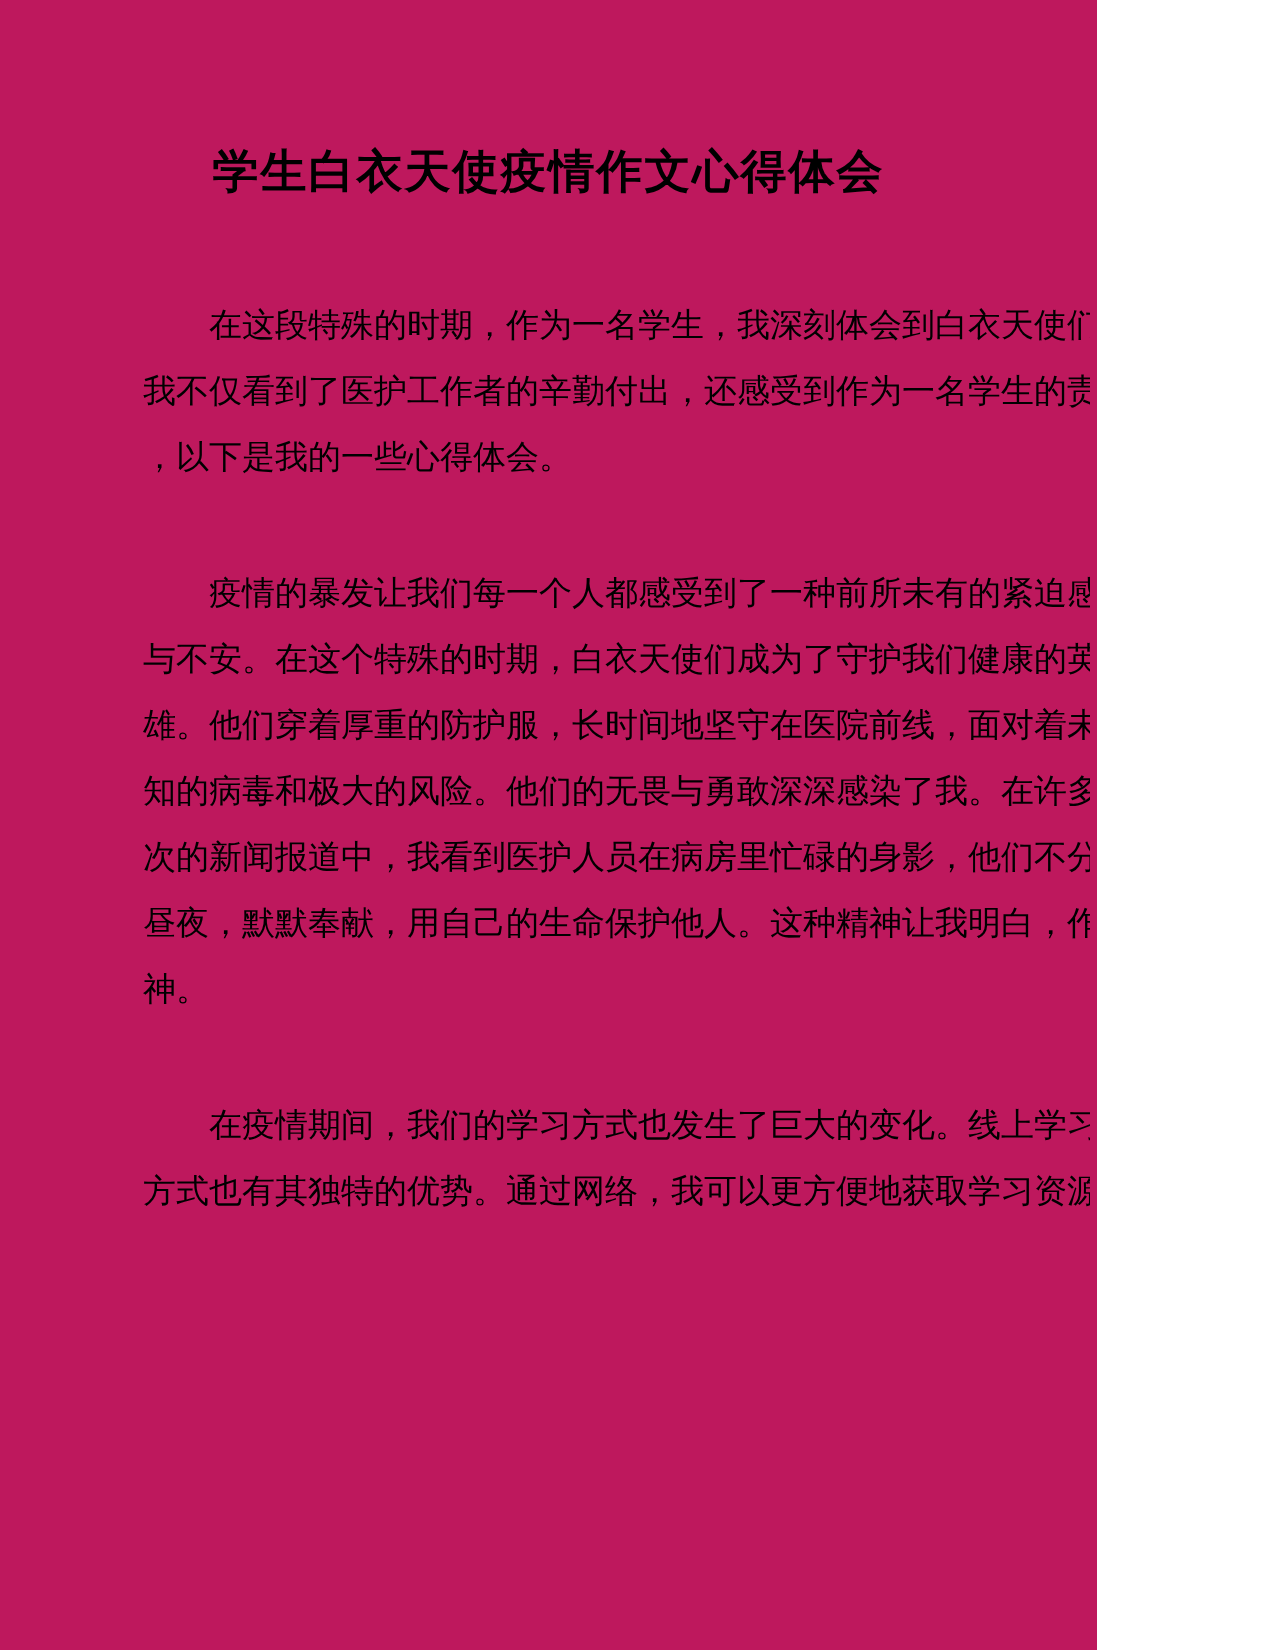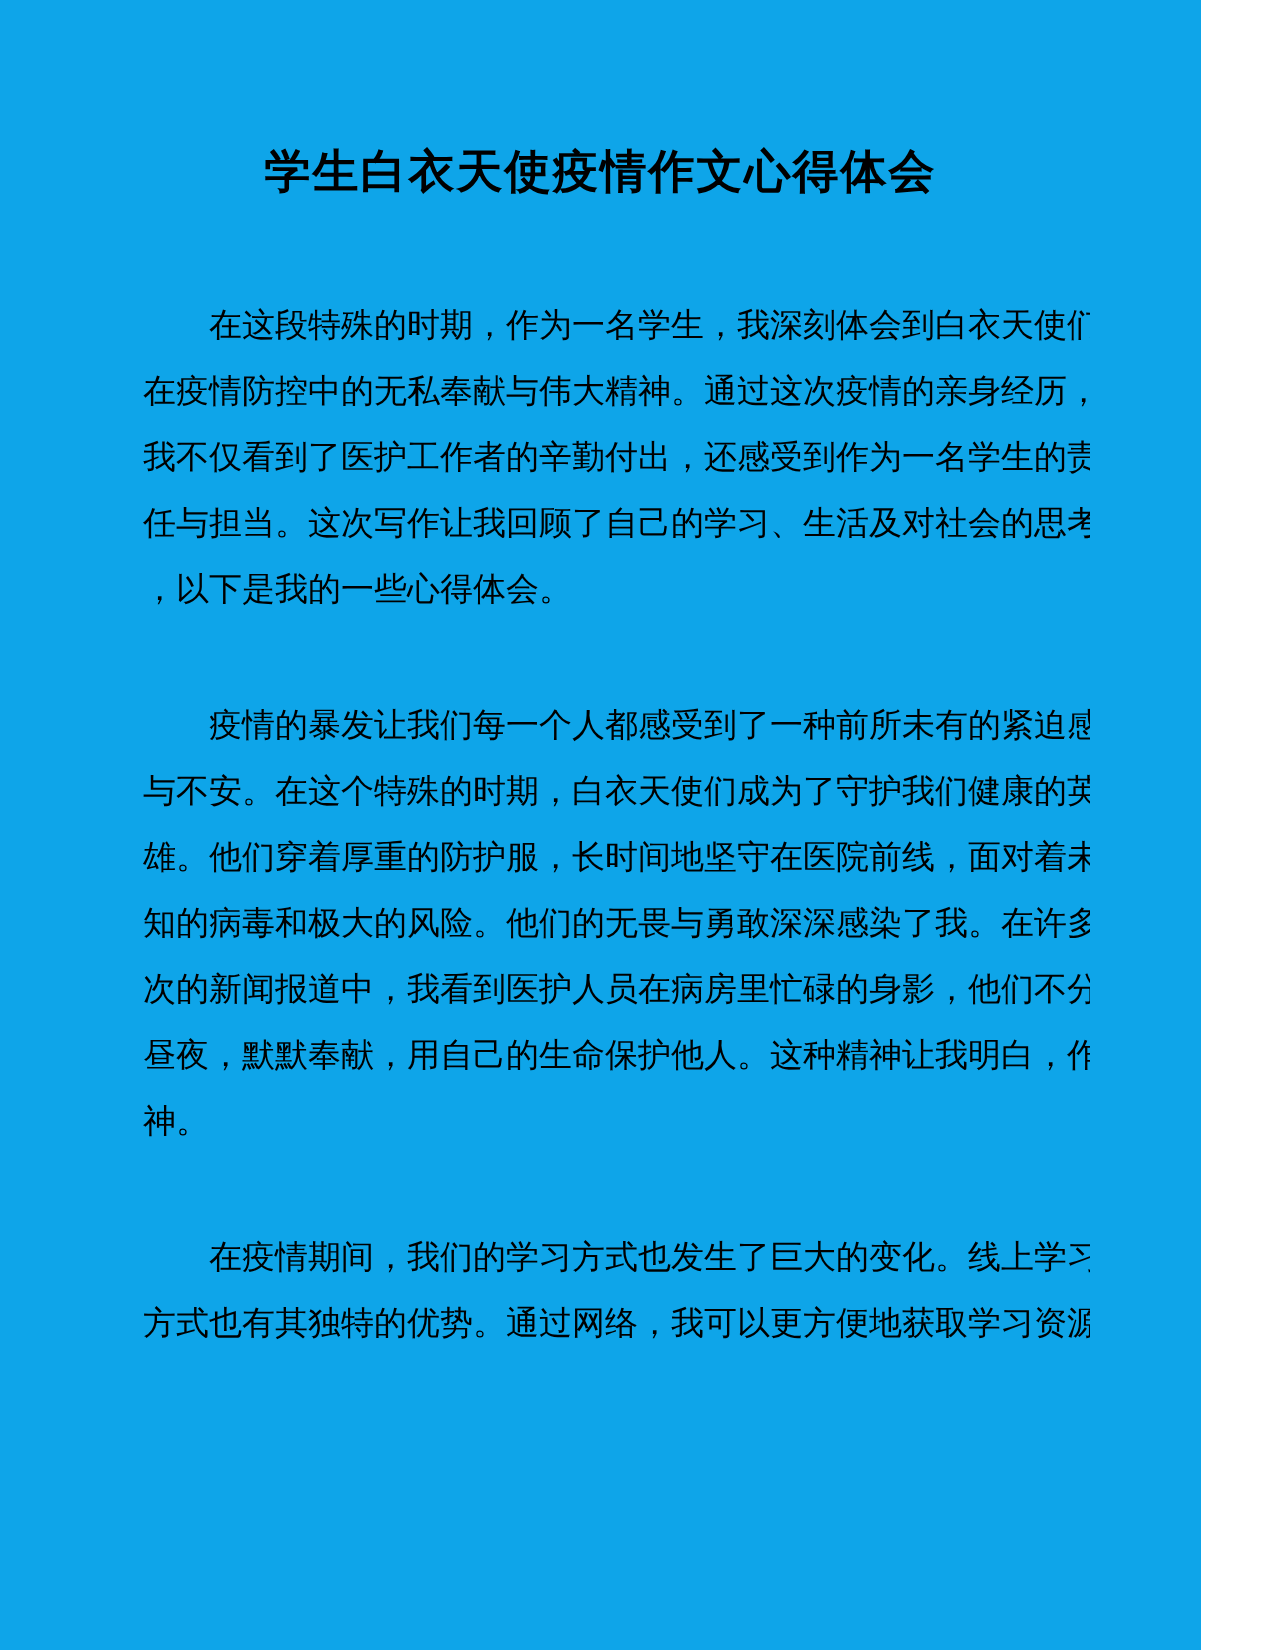--- a/index.html
+++ b/index.html
@@ -2,23 +2,23 @@
 <html><head>
 <meta charset="utf-8">
 <style>
   html, body {
     margin: 0;
     padding: 0;
     background: #ffffff;
   }
   .page {
     position: relative;
-    width: 1201px;
+    width: 1097px;
     height: 1650px;
-    background: #0ea5e9;
+    background: #be185d;
     overflow: hidden;
     color: #000000;
   }
   .doc-title {
     margin: 0;
     padding-top: 140px;
     text-align: center;
     font-family: "DejaVu Sans", "Liberation Sans", sans-serif;
     font-weight: 700;
     font-size: 46px;
@@ -54,23 +54,21 @@
   }
 </style>
 </head>
 <body>
 
 <div class="page">
   <h1 class="doc-title">学生白衣天使疫情作文心得体会</h1>
   <div class="content">
       <div class="paragraph">
         <div class="text-line indent">在这段特殊的时期，作为一名学生，我深刻体会到白衣天使们</div>
-        <div class="text-line">在疫情防控中的无私奉献与伟大精神。通过这次疫情的亲身经历，</div>
         <div class="text-line">我不仅看到了医护工作者的辛勤付出，还感受到作为一名学生的责</div>
-        <div class="text-line">任与担当。这次写作让我回顾了自己的学习、生活及对社会的思考</div>
         <div class="text-line last">，以下是我的一些心得体会。</div>
       </div>
       <div class="paragraph">
         <div class="text-line indent">疫情的暴发让我们每一个人都感受到了一种前所未有的紧迫感</div>
         <div class="text-line">与不安。在这个特殊的时期，白衣天使们成为了守护我们健康的英</div>
         <div class="text-line">雄。他们穿着厚重的防护服，长时间地坚守在医院前线，面对着未</div>
         <div class="text-line">知的病毒和极大的风险。他们的无畏与勇敢深深感染了我。在许多</div>
         <div class="text-line">次的新闻报道中，我看到医护人员在病房里忙碌的身影，他们不分</div>
         <div class="text-line">昼夜，默默奉献，用自己的生命保护他人。这种精神让我明白，作</div>
         <div class="text-line last">神。</div>

